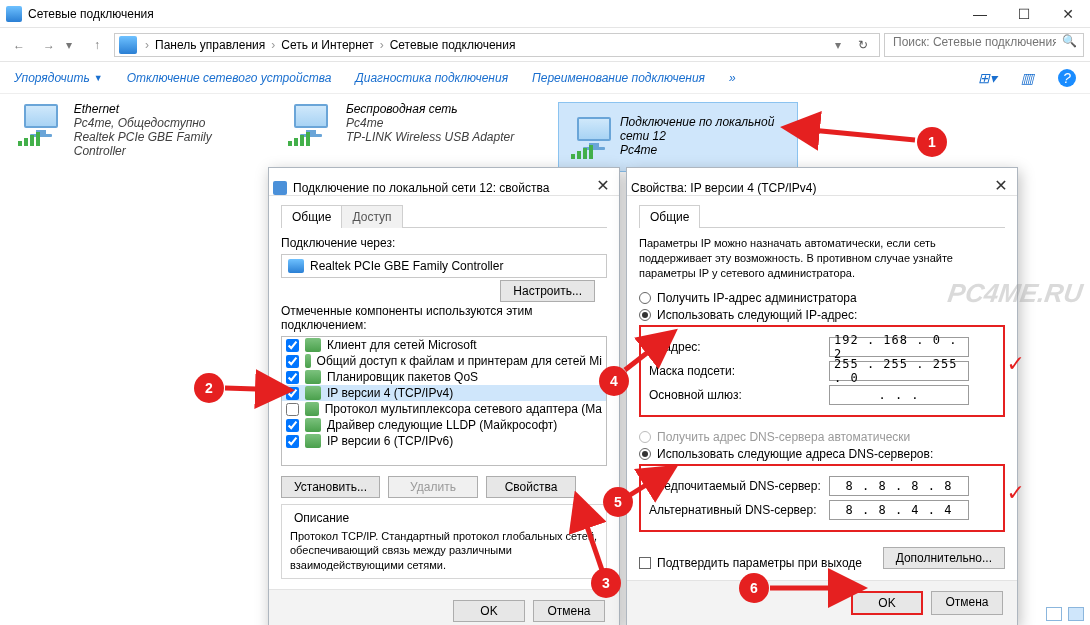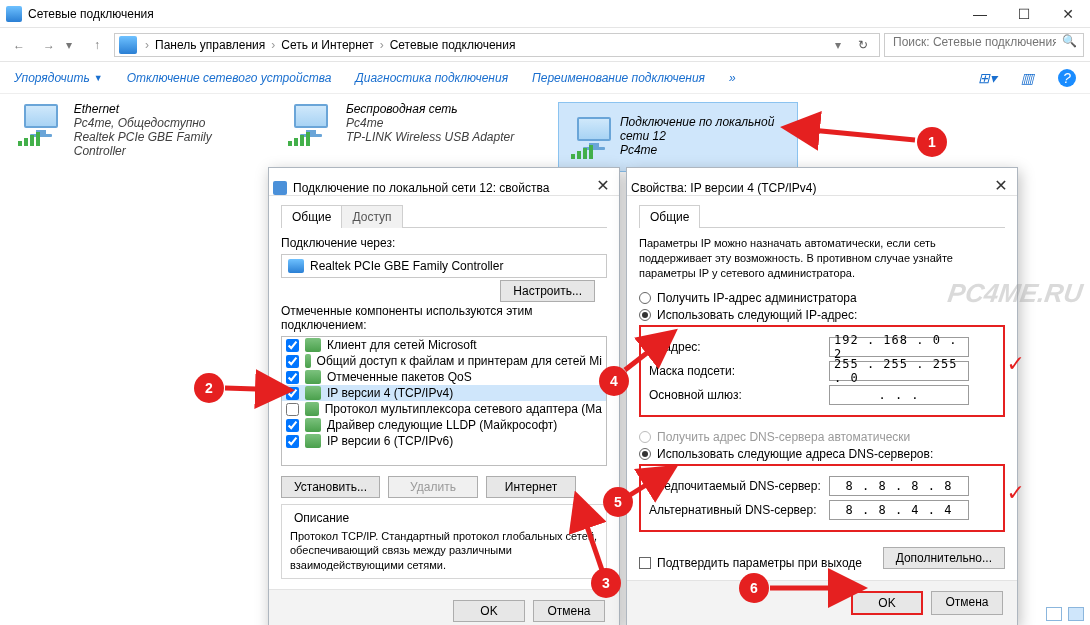--- a/index.html
+++ b/index.html
@@ -232,21 +232,21 @@
           <span>Клиент для сетей Microsoft</span>
         </div>
       <div class="li">
           <input type="checkbox" checked="" style="">
           <span class="ic"></span>
           <span>Общий доступ к файлам и принтерам для сетей Mi</span>
         </div>
       <div class="li">
           <input type="checkbox" checked="" style="">
           <span class="ic"></span>
-          <span>Отмеченные пакетов QoS</span>
+          <span>Планировщик пакетов QoS</span>
         </div>
       <div class="li sel">
           <input type="checkbox" checked="" style="">
           <span class="ic"></span>
           <span>IP версии 4 (TCP/IPv4)</span>
         </div>
       <div class="li">
           <input type="checkbox" style="">
           <span class="ic"></span>
           <span>Протокол мультиплексора сетевого адаптера (Ма</span>
@@ -258,21 +258,21 @@
         </div>
       <div class="li">
           <input type="checkbox" checked="" style="">
           <span class="ic"></span>
           <span>IP версии 6 (TCP/IPv6)</span>
         </div>
     </div>
     <div style="display:flex;gap:8px;margin-top:10px">
       <span class="btn wide">Установить...</span>
       <span class="btn wide disabled">Удалить</span>
-      <span class="btn wide">Интернет</span>
+      <span class="btn wide">Свойства</span>
     </div>
     <div class="fieldset">
       <div style="margin:-14px 0 4px 0;background:#fff;display:inline-block;padding:0 4px">Описание</div>
       <div style="font-size:11px;line-height:1.3">Протокол TCP/IP. Стандартный протокол глобальных сетей, обеспечивающий связь между различными взаимодействующими сетями.</div>
     </div>
   </div>
   <div class="dlg-footer">
     <span class="btn">OK</span>
     <span class="btn">Отмена</span>
   </div>

